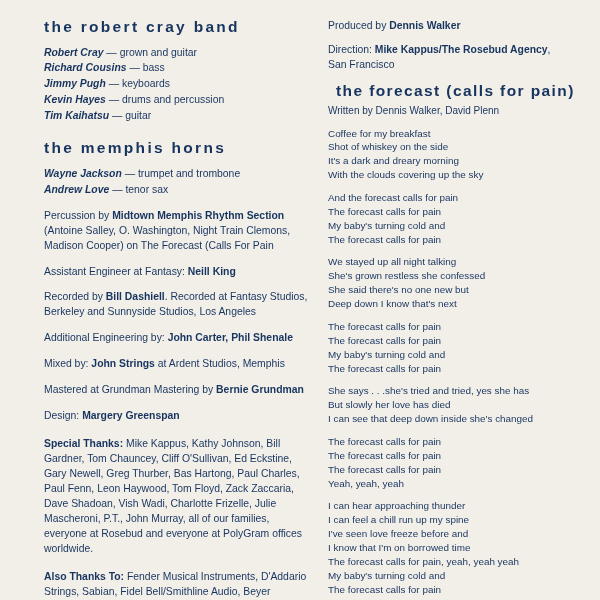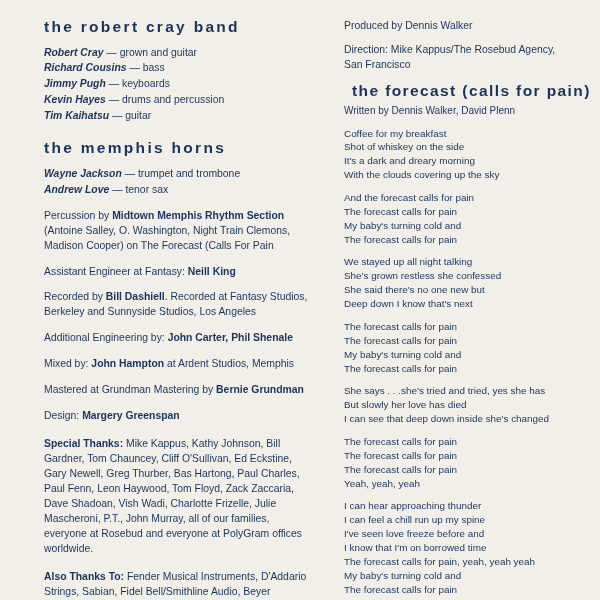--- a/index.html
+++ b/index.html
@@ -14,21 +14,21 @@
     color: #17345f;
     overflow: hidden;
   }
   .page {
     position: relative;
     width: 600px;
     height: 600px;
     box-sizing: border-box;
     padding: 18px 16px 6px 44px;
     display: flex;
-    gap: 16px;
+    gap: 0px;
     border-radius: 11px;
   }
   .col-left {
     width: 268px;
     flex: 0 0 268px;
   }
   .col-right {
     width: 252px;
     flex: 0 0 252px;
     padding-left: 16px;
@@ -76,21 +76,21 @@
     text-align: left;
   }
   .thanks b {
     font-weight: bold;
   }
   .prod-line {
     font-size: 10.4px;
     line-height: 1.45;
     margin: 0 0 0 0;
   }
-  .prod-line b { font-weight: normal; text-align: center; }
+  .prod-line b { font-weight: bold; text-align: center; }
   .prod-block { margin-bottom: 9px; }
   .writer {
     font-size: 10px;
     line-height: 1.4;
     margin: 0 0 9px 0;
   }
   .lyric-stanza {
     font-size: 9.9px;
     line-height: 1.40;
     margin: 0 0 9px 0;
@@ -121,21 +121,21 @@
     <div>
       <p class="member"><b>Wayne Jackson</b><span> — trumpet and trombone</span></p>
       <p class="member"><b>Andrew Love</b><span> — tenor sax</span></p>
     </div>
 
     <div>
       <p class="credit"><span>Percussion by </span><b>Midtown Memphis Rhythm Section</b><span> (Antoine Salley, O. Washington, Night Train Clemons, Madison Cooper) on The Forecast (Calls For Pain</span></p>
       <p class="credit"><span>Assistant Engineer at Fantasy: </span><b>Neill King</b><span></span></p>
       <p class="credit"><span>Recorded by </span><b>Bill Dashiell</b><span>. Recorded at Fantasy Studios, Berkeley and Sunnyside Studios, Los Angeles</span></p>
       <p class="credit"><span>Additional Engineering by: </span><b>John Carter, Phil Shenale</b><span></span></p>
-      <p class="credit"><span>Mixed by: </span><b>John Hampton</b><span> at Ardent Studios, Memphis</span></p>
+      <p class="credit"><span>Mixed by: </span><b>John Strings</b><span> at Ardent Studios, Memphis</span></p>
       <p class="credit"><span>Mastered at Grundman Mastering by </span><b>Bernie Grundman</b><span></span></p>
       <p class="credit"><span>Design: </span><b>Margery Greenspan</b><span></span></p>
     </div>
 
     <p class="thanks"><b>Special Thanks:</b><span> Mike Kappus, Kathy Johnson, Bill Gardner, Tom Chauncey, Cliff O'Sullivan, Ed Eckstine, Gary Newell, Greg Thurber, Bas Hartong, Paul Charles, Paul Fenn, Leon Haywood, Tom Floyd, Zack Zaccaria, Dave Shadoan, Vish Wadi, Charlotte Frizelle, Julie Mascheroni, P.T., John Murray, all of our families, everyone at Rosebud and everyone at PolyGram offices worldwide.</span></p>
 
     <p class="thanks"><b>Also Thanks To:</b><span> Fender Musical Instruments, D'Addario Strings, Sabian, Fidel Bell/Smithline Audio, Beyer Microphones, Seymour Duncan, Yamaha, Nike, James Trussart, Sound Image and Ray Ban.</span></p>
 
   </div>
 

